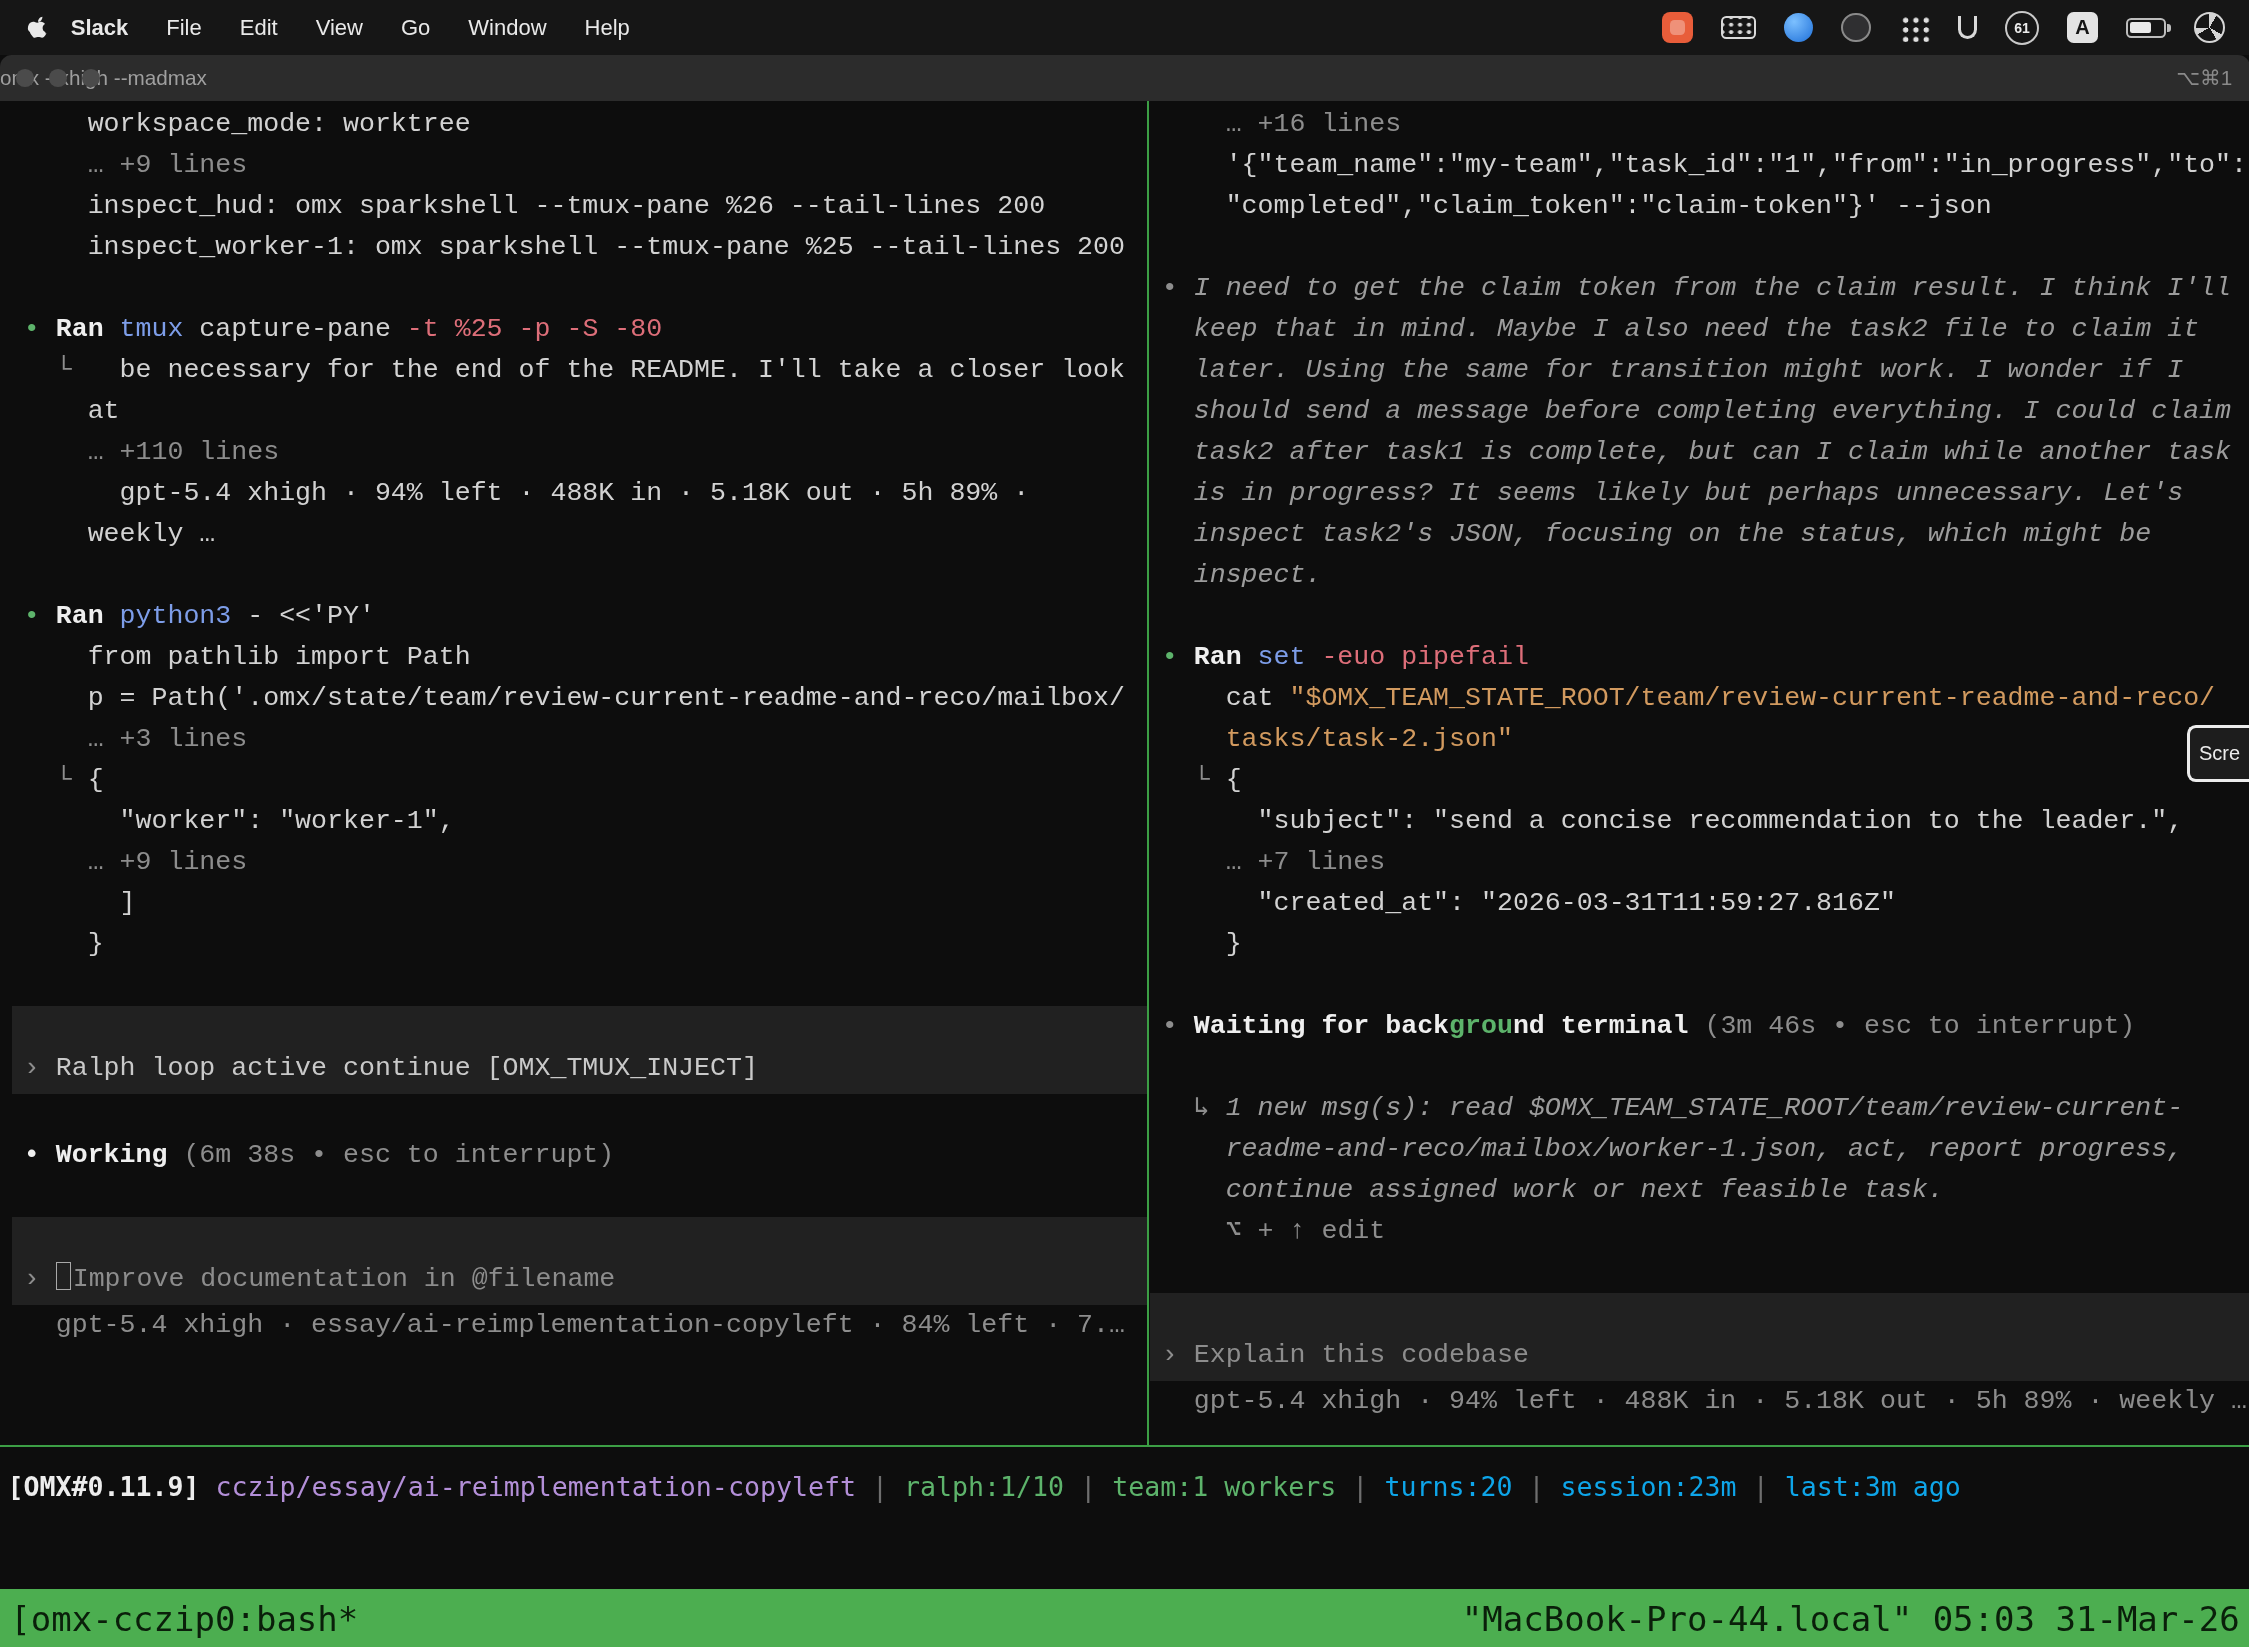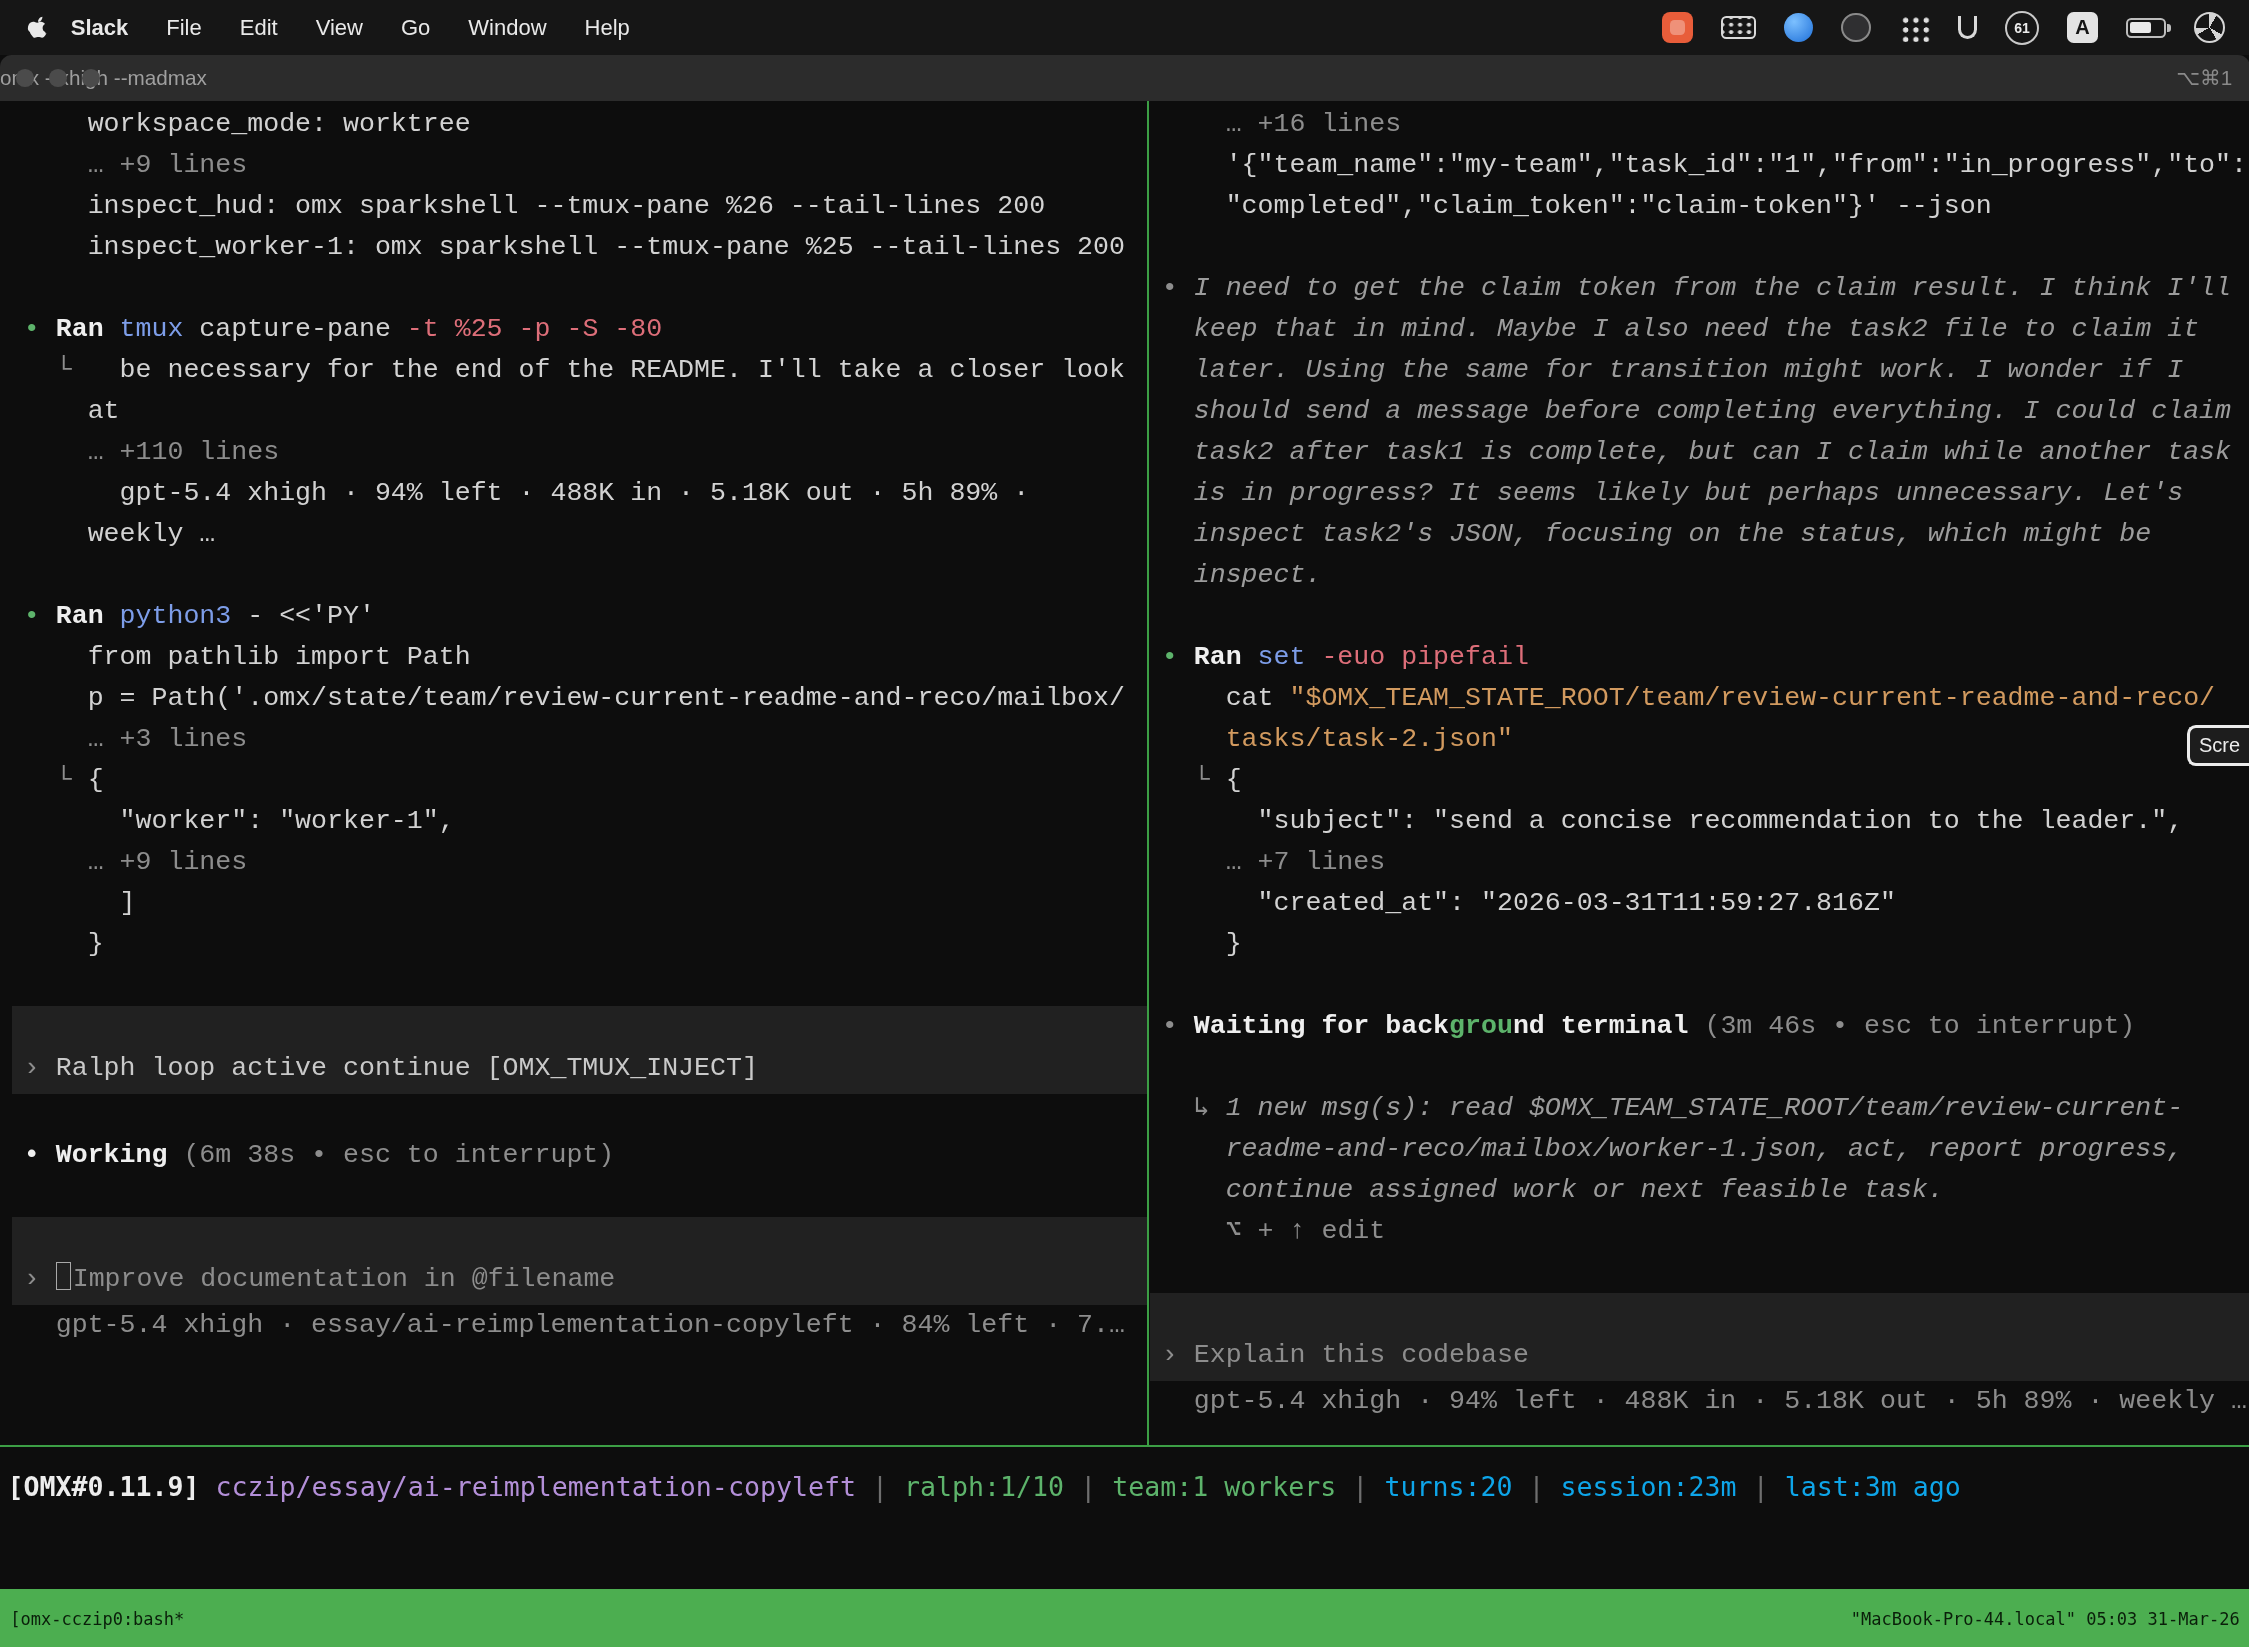--- a/index.html
+++ b/index.html
@@ -67,24 +67,24 @@
   .c-pu{color:var(--purple,#b38fd8)}
   .c-gn{color:var(--green,#5db36b)}
   .c-gr{color:#0ea5e9}
   .c-sep{color:#6e6e6e}
 
   
   .hud{position:absolute;top:1411px;left:7.4px;right:0;height:41px;line-height:41px;white-space:pre;
     font-family:"DejaVu Sans Mono","Liberation Mono",monospace;font-size:26.6px}
   .tmuxbar{position:absolute;bottom:0;left:0;right:0;height:59px;background:var(--tmux_bar_bg,#4cae50);
     color:var(--tmux_bar_fg,#0a1f0a);display:flex;justify-content:space-between;align-items:center;
-    padding:0 10.3px;font-family:"DejaVu Sans Mono","Liberation Mono",monospace;font-size:17px;white-space:pre}
-
-  
-  .screen-overlay{position:absolute;top:725px;right:0;width:63px;height:41px;background:#1d1d1d;
+    padding:0 10.3px;font-family:"DejaVu Sans Mono","Liberation Mono",monospace;font-size:34px;white-space:pre}
+
+  
+  .screen-overlay{position:absolute;top:725px;right:0;width:63px;height:57px;background:#1d1d1d;
     border:3px solid #ececec;border-right:none;border-radius:8.9px 0 0 8.9px;color:#ececec;
     display:flex;align-items:center;padding-left:8.9px;font-size:20px;overflow:hidden;white-space:nowrap;z-index:50}
 </style>
 </head>
 <body>
 
 <div class="menubar">
   <span class="apple">
     <svg width="22" height="26.6" viewBox="0 0 170 170" fill="#e9e9e9" aria-hidden="true">
       <path d="M150.37 130.25c-2.45 5.66-5.35 10.87-8.71 15.66-4.58 6.53-8.33 11.05-11.22 13.56-4.48 4.12-9.28 6.23-14.42 6.35-3.69 0-8.14-1.05-13.32-3.18-5.2-2.12-9.97-3.17-14.34-3.17-4.58 0-9.49 1.05-14.75 3.17-5.26 2.13-9.5 3.24-12.74 3.35-4.93.21-9.84-1.96-14.75-6.52-3.13-2.73-7.04-7.41-11.73-14.04-5.03-7.08-9.17-15.29-12.41-24.65C8.51 110.67 6.77 100.88 6.77 91.4c0-10.86 2.35-20.22 7.04-28.07 3.7-6.3 8.61-11.27 14.76-14.92s12.79-5.51 19.95-5.63c3.91 0 9.05 1.21 15.43 3.59 6.36 2.39 10.45 3.6 12.24 3.6 1.34 0 5.88-1.42 13.57-4.24 7.27-2.62 13.41-3.7 18.44-3.28 13.63 1.1 23.87 6.47 30.68 16.15-12.19 7.39-18.22 17.73-18.1 31 .11 10.34 3.86 18.94 11.23 25.77 3.34 3.17 7.07 5.62 11.22 7.36-.9 2.61-1.85 5.11-2.86 7.52zM119.11 7.24c0 8.1-2.96 15.67-8.86 22.67-7.12 8.32-15.73 13.13-25.07 12.38a25.22 25.22 0 0 1-.19-3.07c0-7.78 3.39-16.1 9.4-22.91 3-3.45 6.82-6.31 11.45-8.6C110.46 5.46 114.83 4.21 118.94 4c.12 1.08.17 2.17.17 3.24z"></path>

